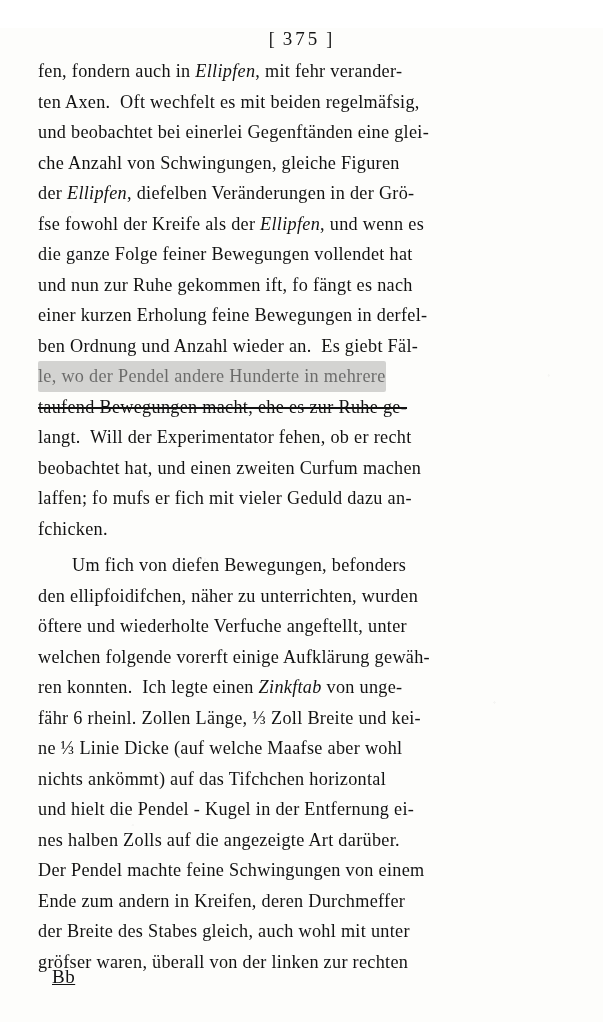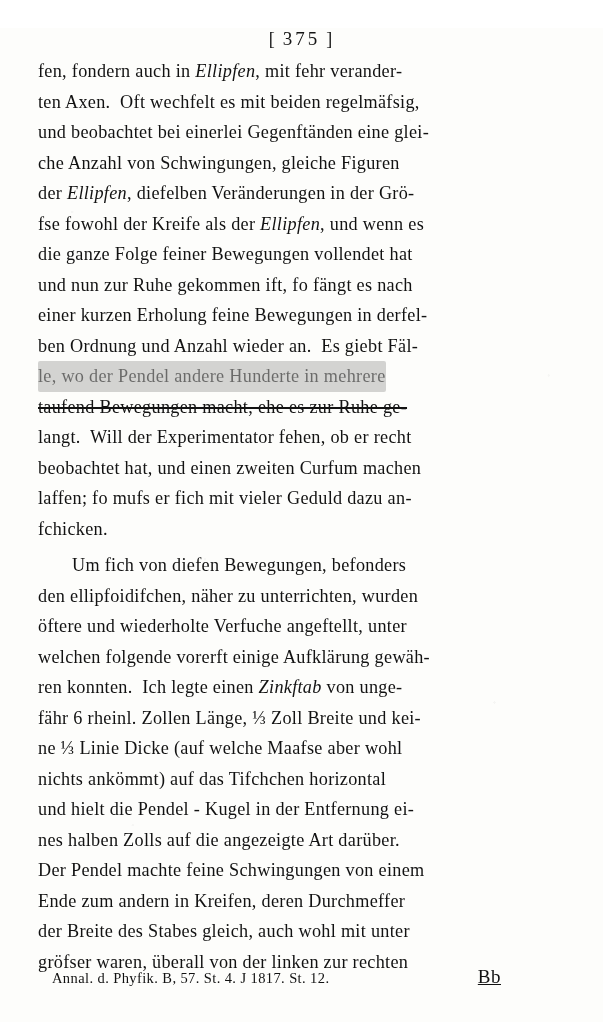--- a/index.html
+++ b/index.html
@@ -219,17 +219,16 @@
           <span>der Breite des Stabes gleich, auch wohl mit unter</span>
         </span>
       <span class="ln j">
           <span>gröfser waren, überall von der linken zur rechten</span>
         </span>
     </p>
 
   </div>
 
   <div class="footline">
-    <span>Annal. d. Phyfik. B, 57. St. 4. J 1817. St. 12.</span>
     <span class="sig">Bb</span>
   </div>
 
 </div>
 
 </body></html>

